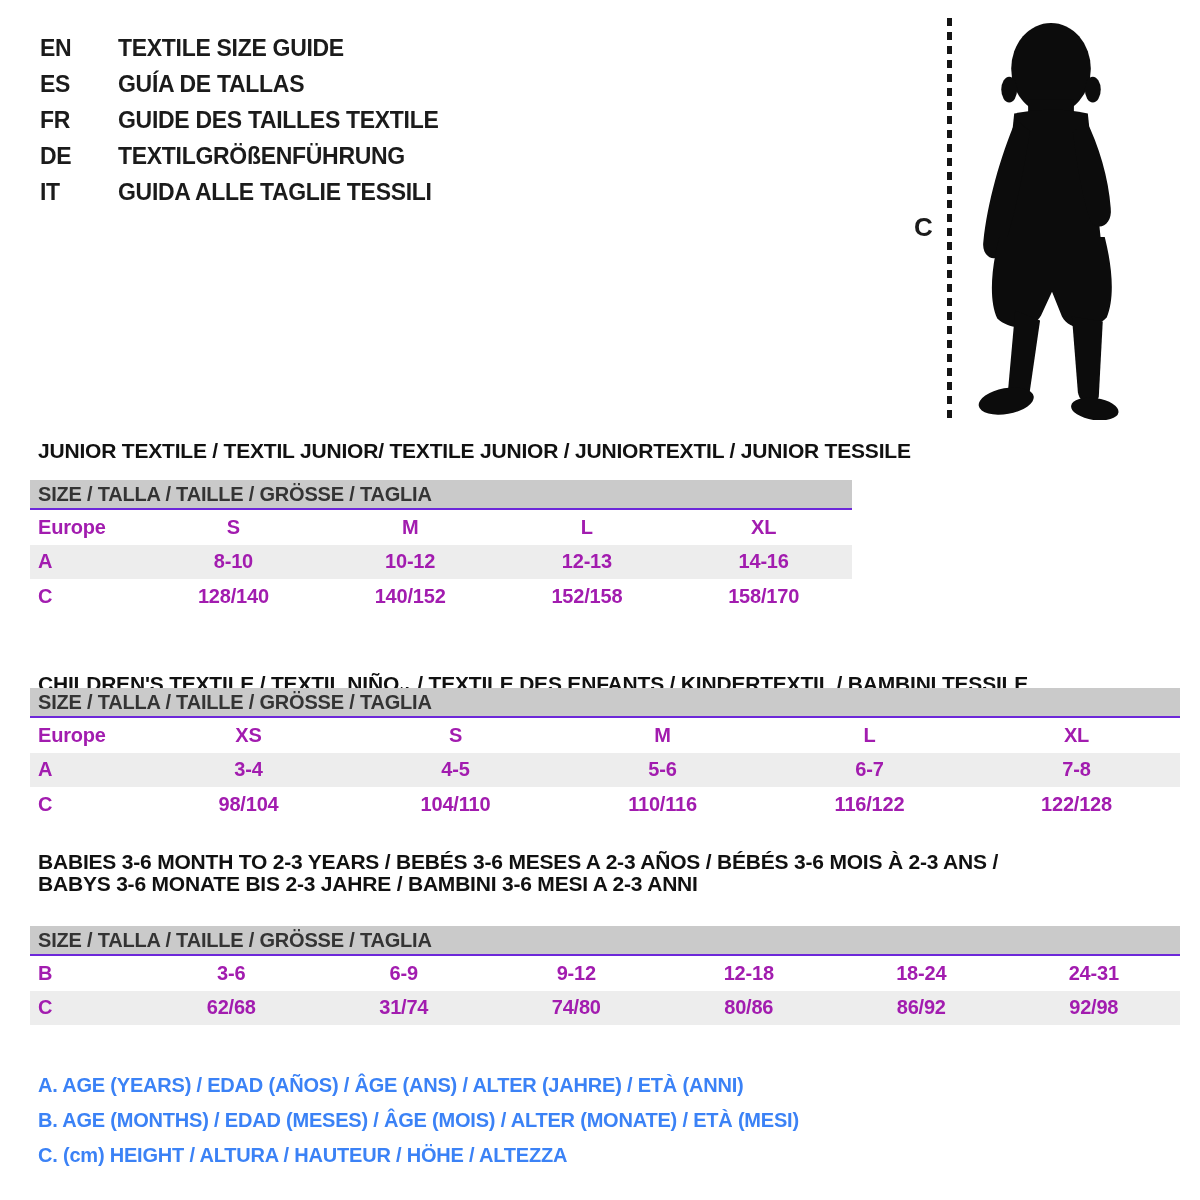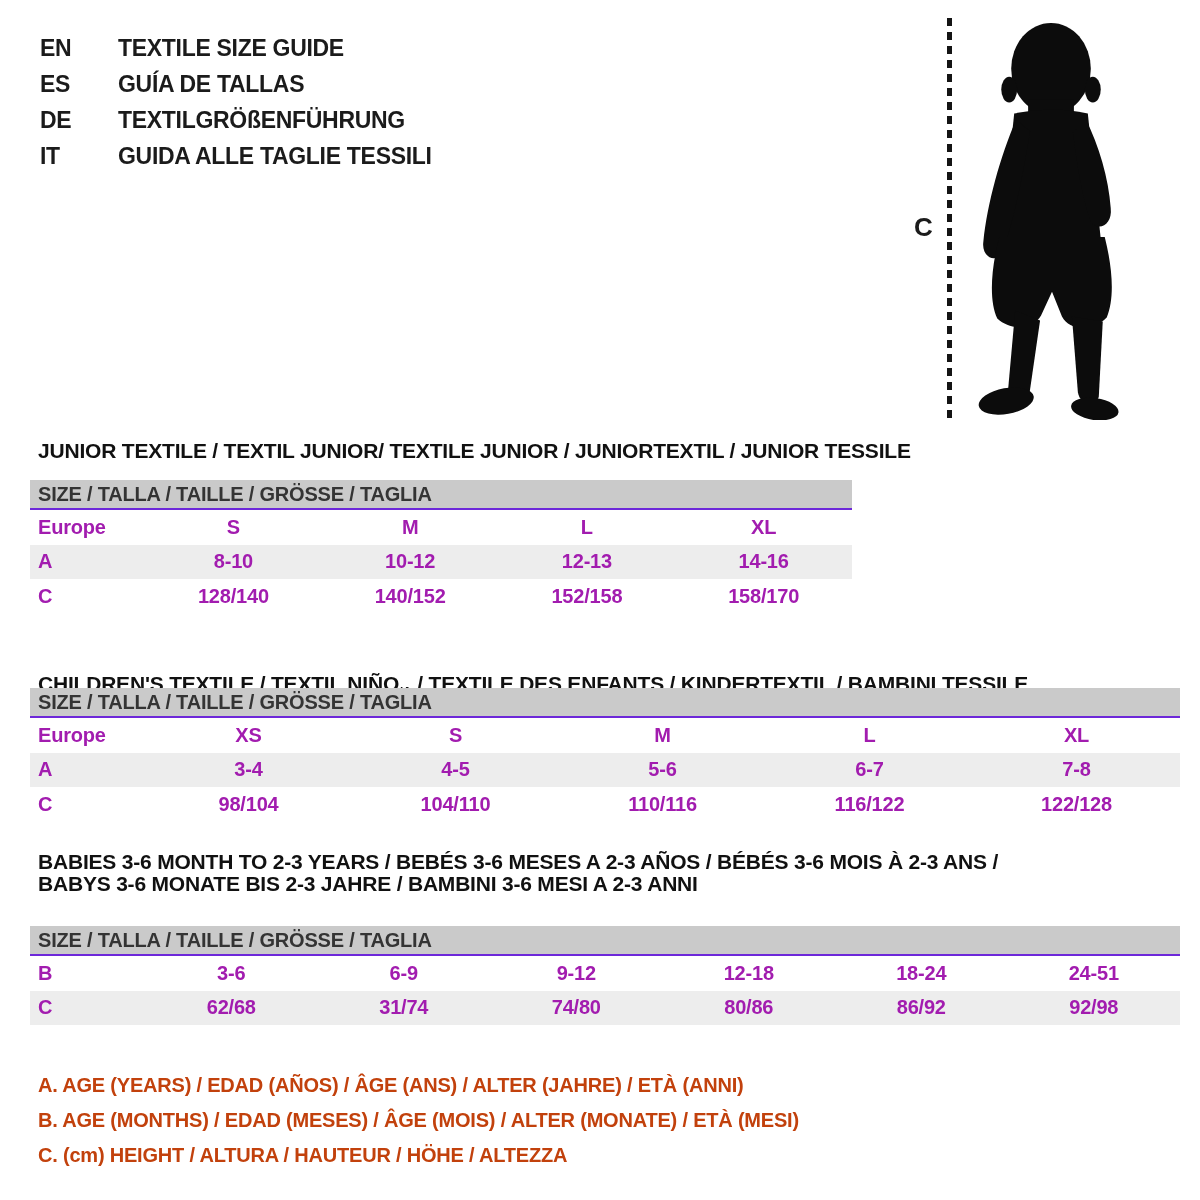--- a/index.html
+++ b/index.html
@@ -48,37 +48,41 @@
     font-size:20px; font-weight:700; letter-spacing:-0.2px; color:#a21caf;
   }
   .trow.shade { background:#ededed; }
   .trow .lbl { width:115px; padding-left:8px; box-sizing:border-box; }
   .trow .val { flex:1; text-align:center; }
 
   
   .legend { position:absolute; left:38px; top:1068px; }
   .legend-line {
     height:35px; display:flex; align-items:center;
-    font-size:20px; font-weight:700; letter-spacing:-0.2px; color:#c2410c;
+    font-size:20px; font-weight:700; letter-spacing:-0.2px; color:#3b82f6;
     white-space:nowrap;
   }
 </style>
 </head>
 <body>
 
 <div class="page">
 
   <div class="lang-block">
     <div class="lang-row">
         <span class="lang-code">EN</span>
         <span class="lang-label">TEXTILE SIZE GUIDE</span>
       </div>
     <div class="lang-row">
         <span class="lang-code">ES</span>
         <span class="lang-label">GUÍA DE TALLAS</span>
+      </div>
+    <div class="lang-row">
+        <span class="lang-code">FR</span>
+        <span class="lang-label">GUIDE DES TAILLES TEXTILE</span>
       </div>
     <div class="lang-row">
         <span class="lang-code">DE</span>
         <span class="lang-label">TEXTILGRÖßENFÜHRUNG</span>
       </div>
     <div class="lang-row">
         <span class="lang-code">IT</span>
         <span class="lang-label">GUIDA ALLE TAGLIE TESSILI</span>
       </div>
   </div>
@@ -167,21 +171,21 @@
     <div class="bar">
         <span>SIZE / TALLA / TAILLE / GRÖSSE / TAGLIA</span>
       </div>
     <div class="trow">
       <span class="lbl">B</span>
       <span class="val">3-6</span>
       <span class="val">6-9</span>
       <span class="val">9-12</span>
       <span class="val">12-18</span>
       <span class="val">18-24</span>
-      <span class="val">24-51</span>
+      <span class="val">24-31</span>
     </div>
     <div class="trow shade">
       <span class="lbl">C</span>
       <span class="val">62/68</span>
       <span class="val">31/74</span>
       <span class="val">74/80</span>
       <span class="val">80/86</span>
       <span class="val">86/92</span>
       <span class="val">92/98</span>
     </div>

